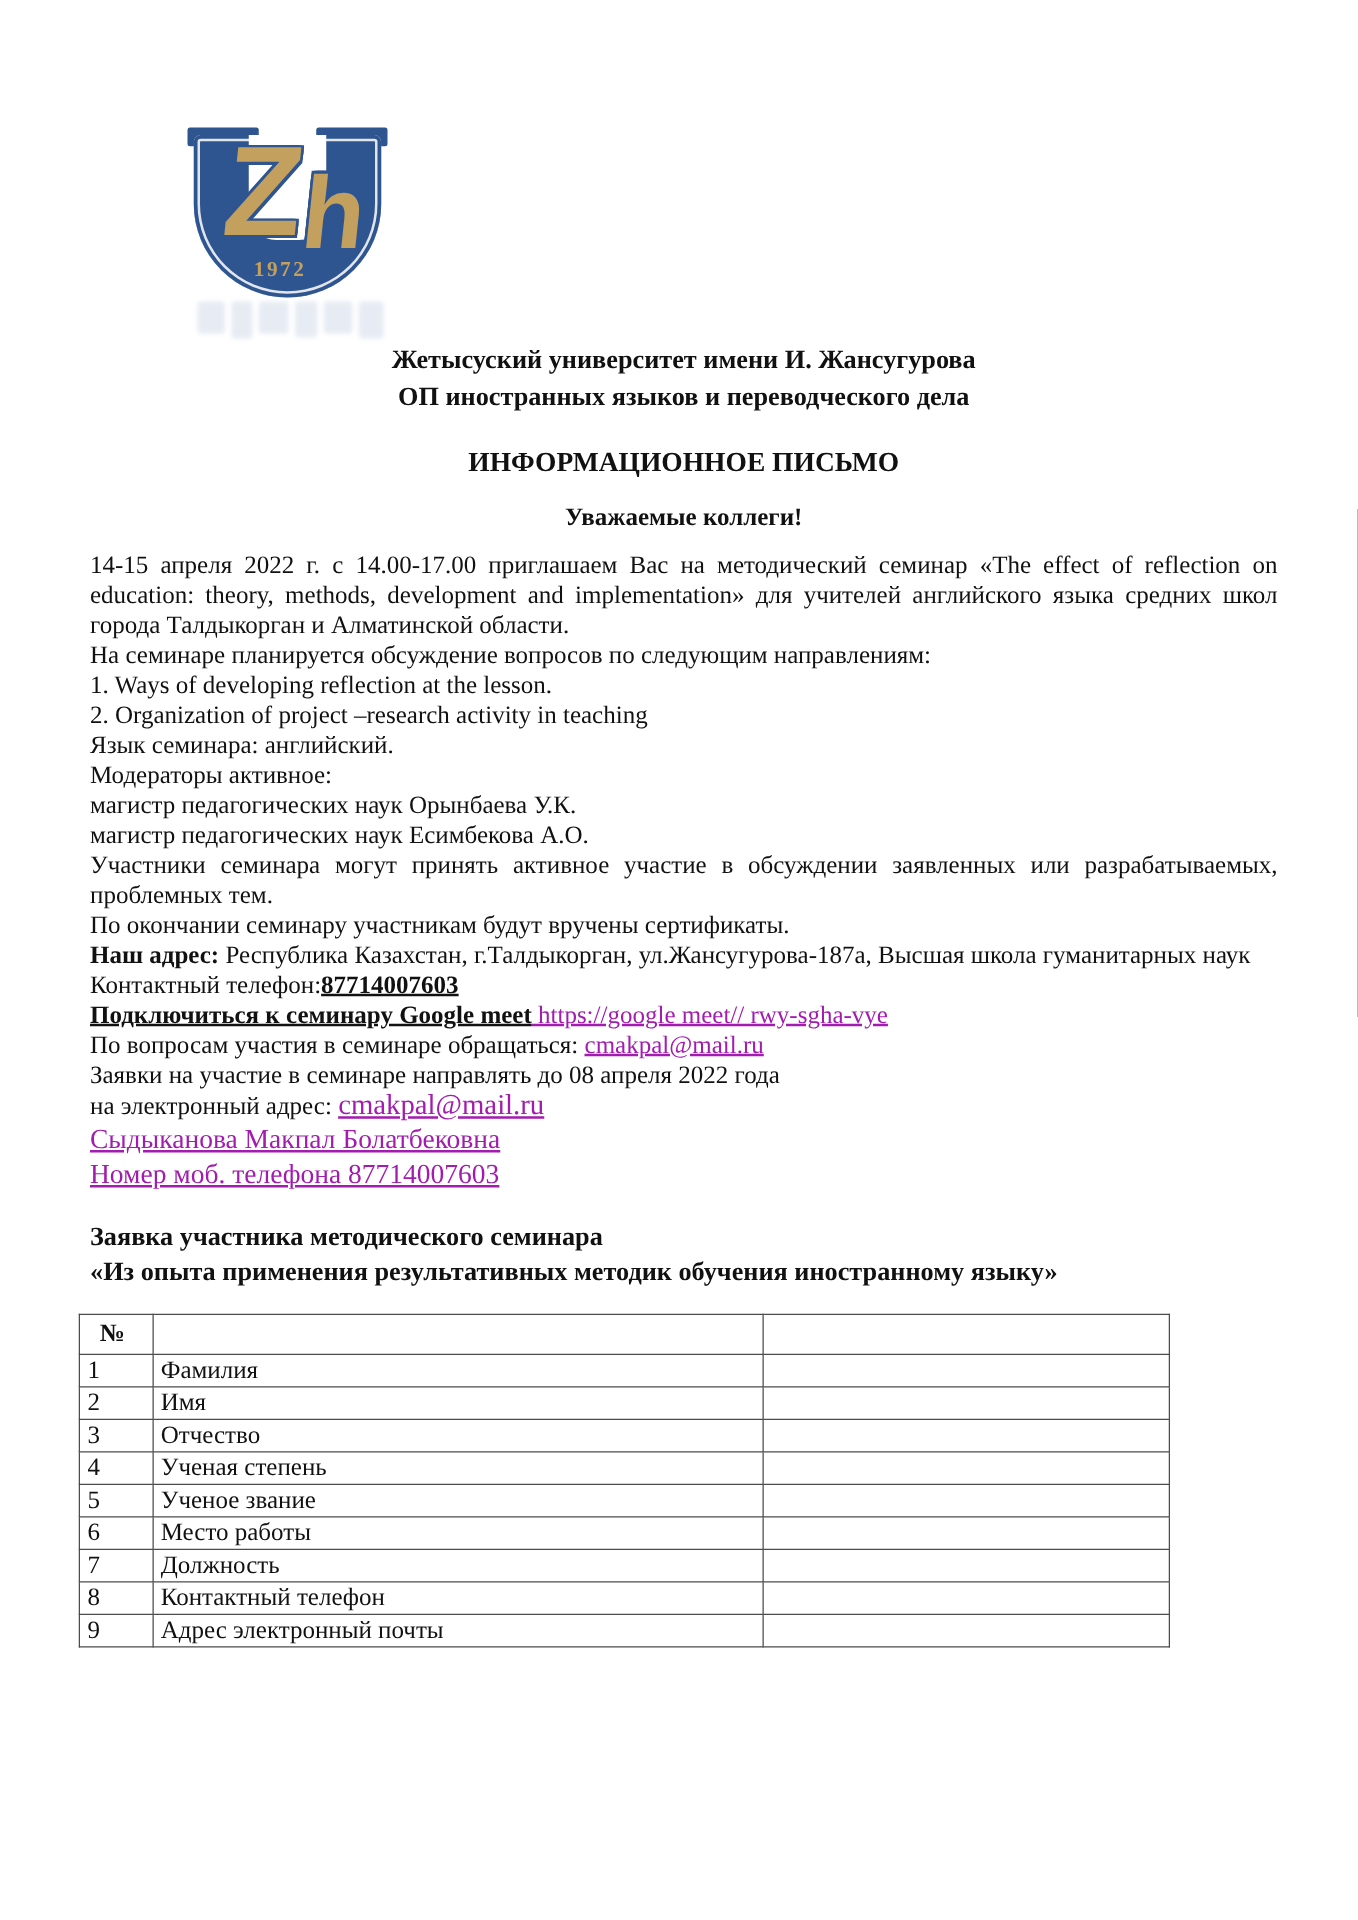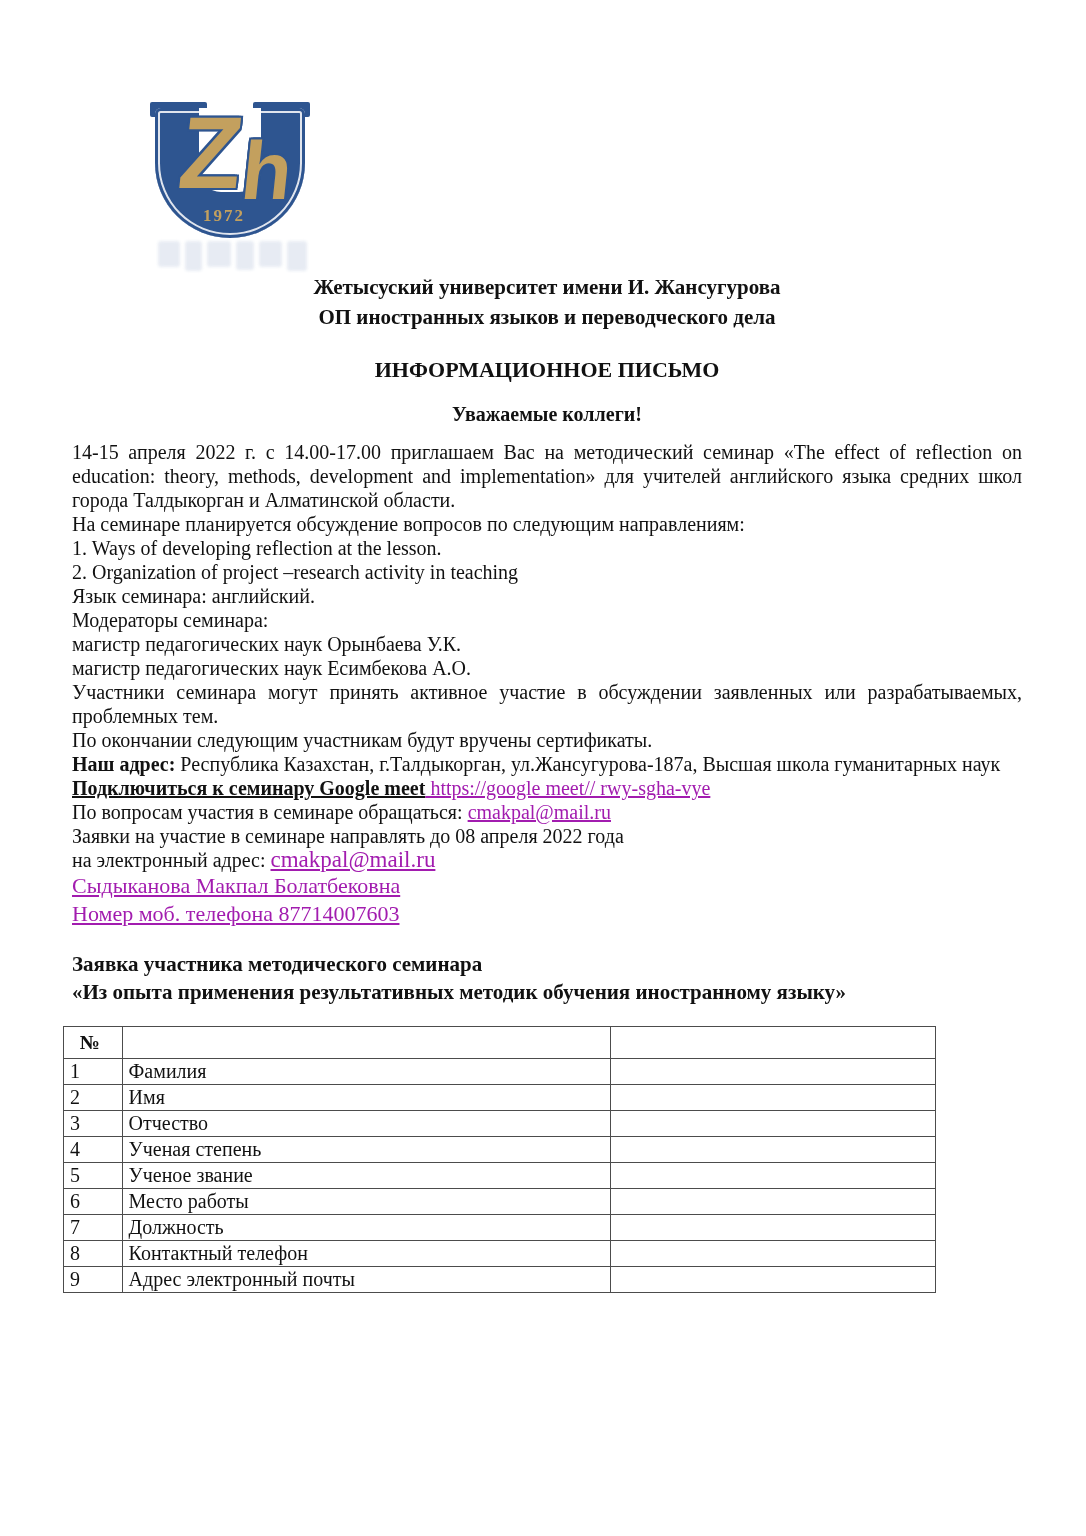--- a/index.html
+++ b/index.html
@@ -97,29 +97,30 @@
     <div class="hline b c">ОП иностранных языков и переводческого дела</div>
     <div class="doc-title b c">ИНФОРМАЦИОННОЕ ПИСЬМО</div>
     <div class="greeting b c">Уважаемые коллеги!</div>
 
     <p class="body-text just">14-15 апреля 2022 г. с 14.00-17.00 приглашаем Вас на методический семинар «The effect of reflection on education: theory, methods, development and implementation» для учителей английского языка средних школ города Талдыкорган и Алматинской области.</p>
 
     <div class="line">На семинаре планируется обсуждение вопросов по следующим направлениям:</div>
     <div class="line">1. Ways of developing reflection at the lesson.</div>
     <div class="line">2. Organization of project –research activity in teaching</div>
     <div class="line">Язык семинара: английский.</div>
-    <div class="line">Модераторы семинара:</div>
+    <div class="line">Модераторы активное:</div>
     <div class="line">магистр педагогических наук Орынбаева У.К.</div>
     <div class="line">магистр педагогических наук Есимбекова А.О.</div>
 
     <div class="line just">Участники семинара могут принять активное участие в обсуждении заявленных или разрабатываемых, проблемных тем.</div>
-    <div class="line">По окончании следующим участникам будут вручены сертификаты.</div>
+    <div class="line">По окончании семинару участникам будут вручены сертификаты.</div>
 
     <div class="line just"><span class="b">Наш адрес:</span><span> Республика Казахстан, г.Талдыкорган, ул.Жансугурова-187а, Высшая школа гуманитарных наук</span></div>
 
+    <div class="line"><span>Контактный телефон:</span><span class="b u">87714007603</span></div>
 
     <div class="line"><span class="b u">Подключиться к семинару Google meet</span><a class="doclink"> https://google meet// rwy-sgha-vye</a></div>
 
     <div class="line"><span>По вопросам участия в семинаре обращаться: </span><a class="doclink">cmakpal@mail.ru</a></div>
 
     <div class="line">Заявки на участие в семинаре направлять до 08 апреля 2022 года</div>
 
     <div class="line"><span>на электронный адрес: </span><a class="doclink biglink">cmakpal@mail.ru</a></div>
 
     <div class="bigline"><a class="doclink">Сыдыканова Макпал Болатбековна</a></div>

